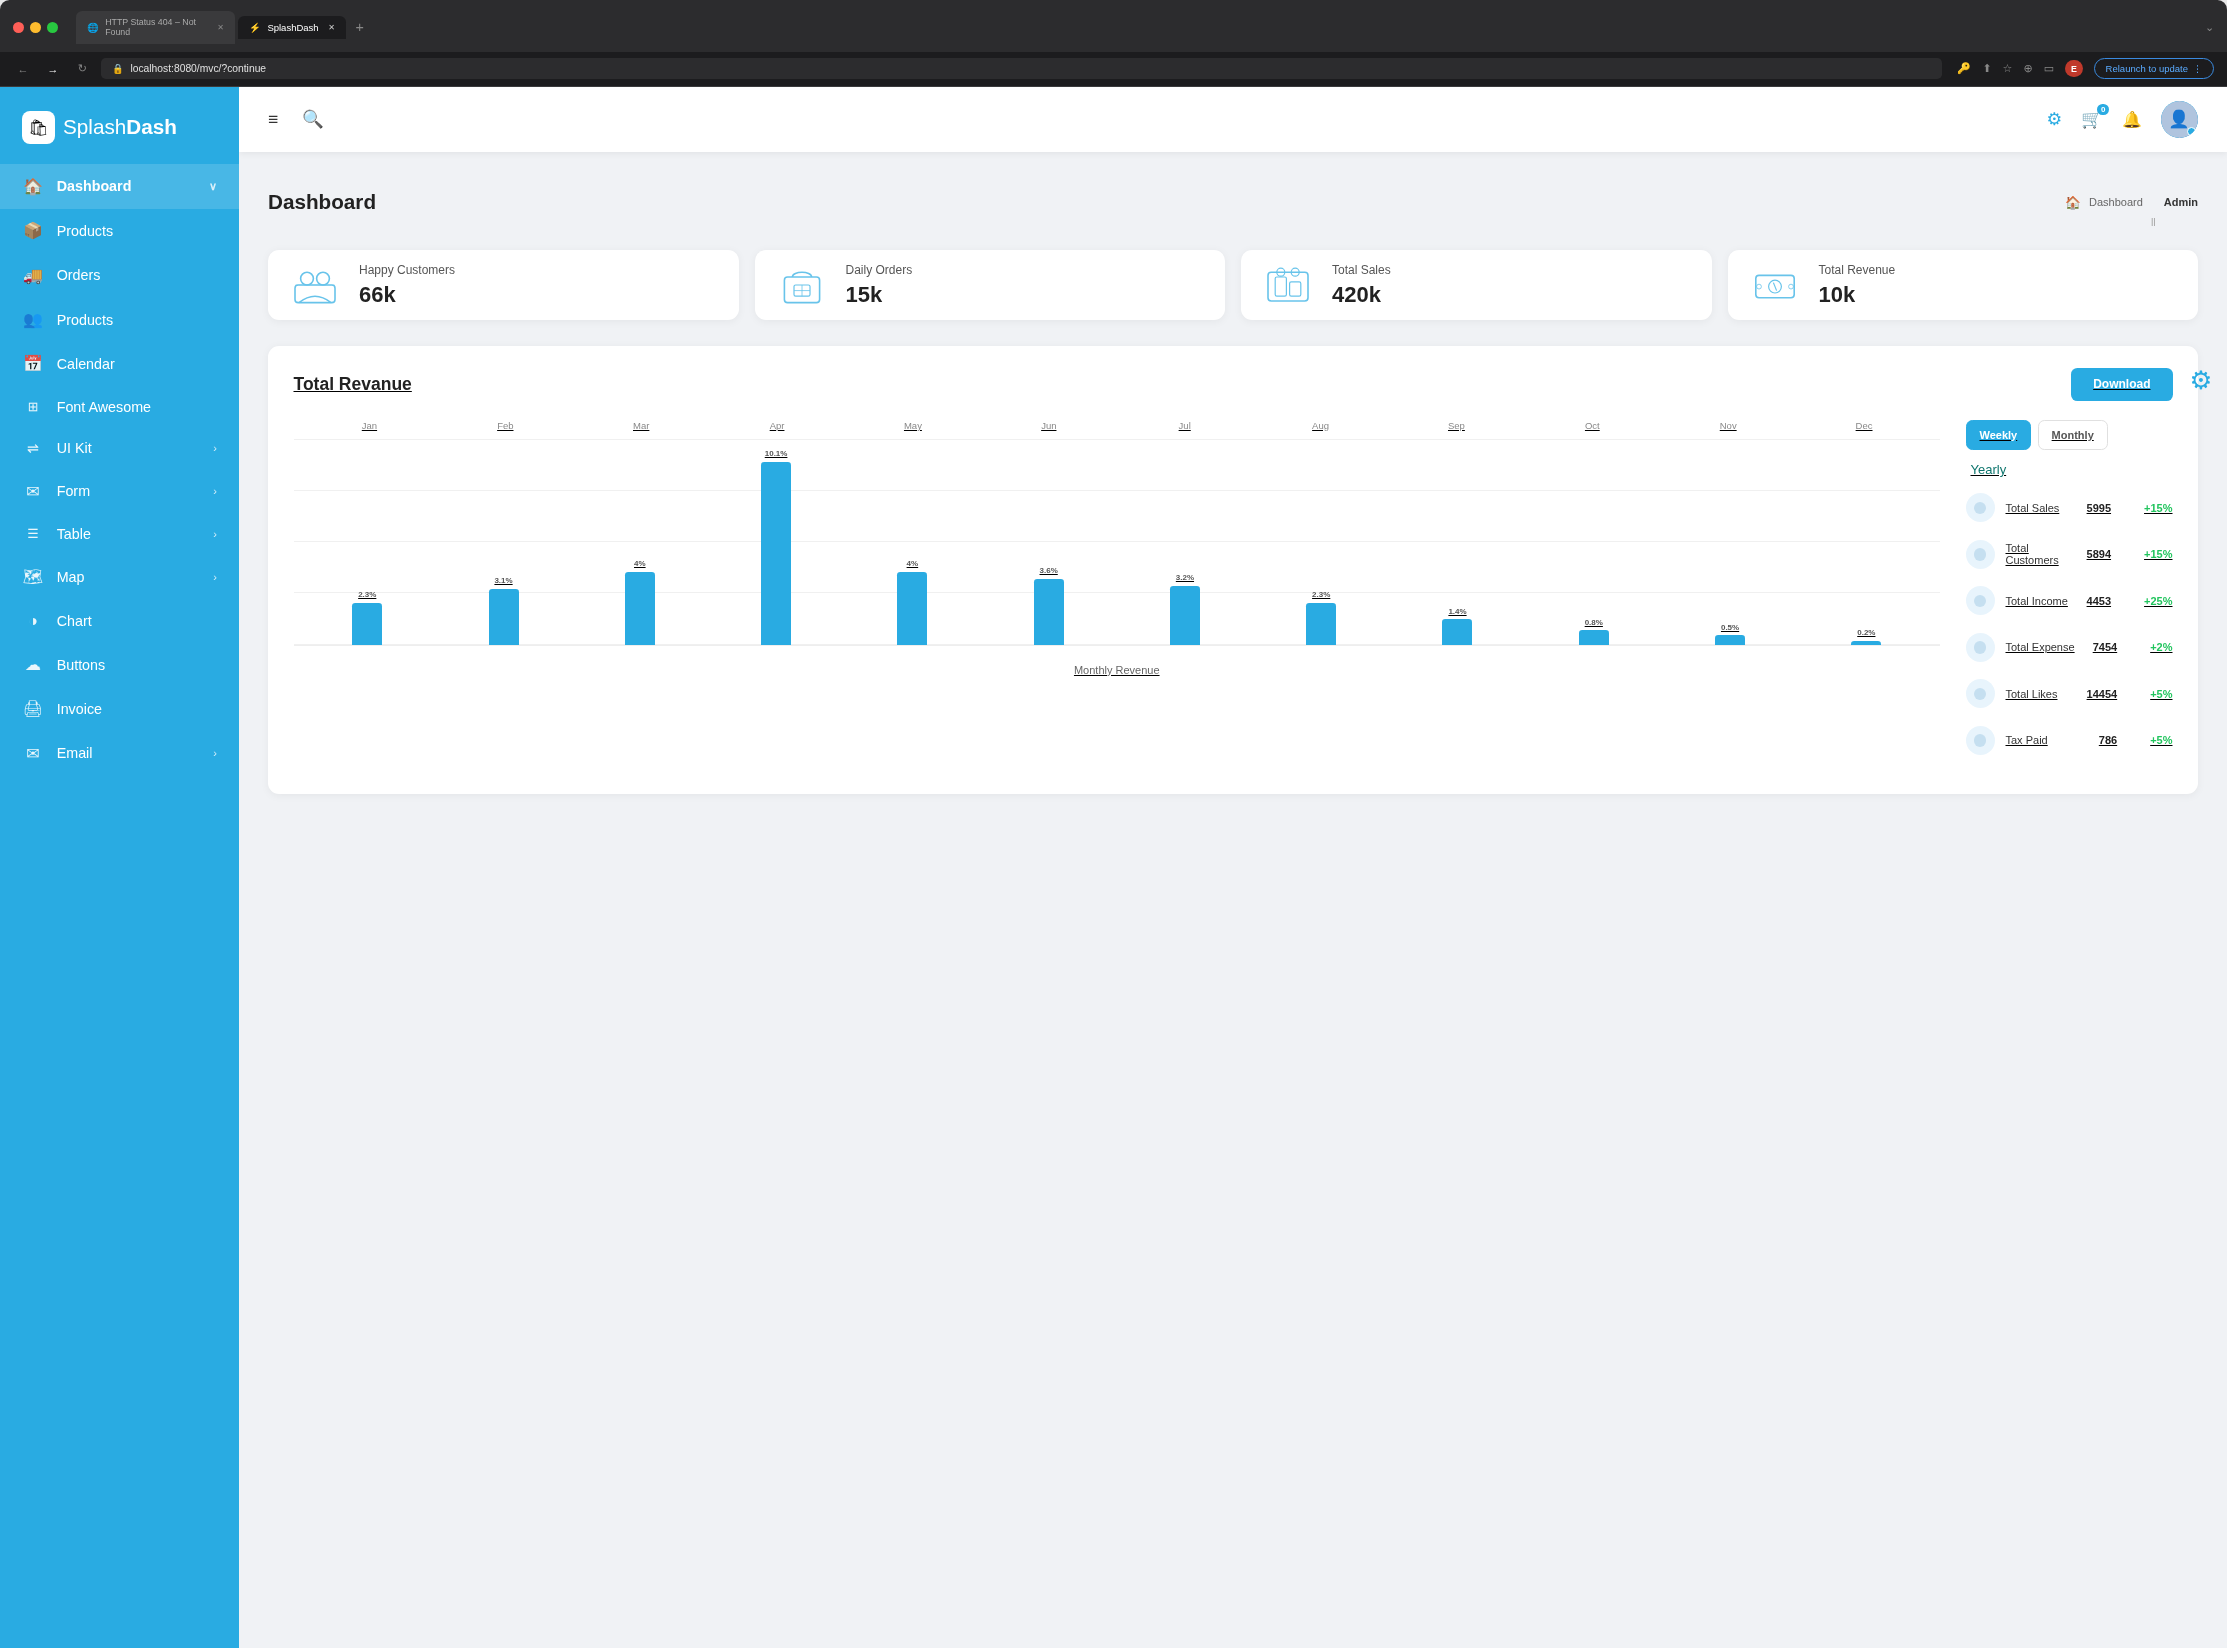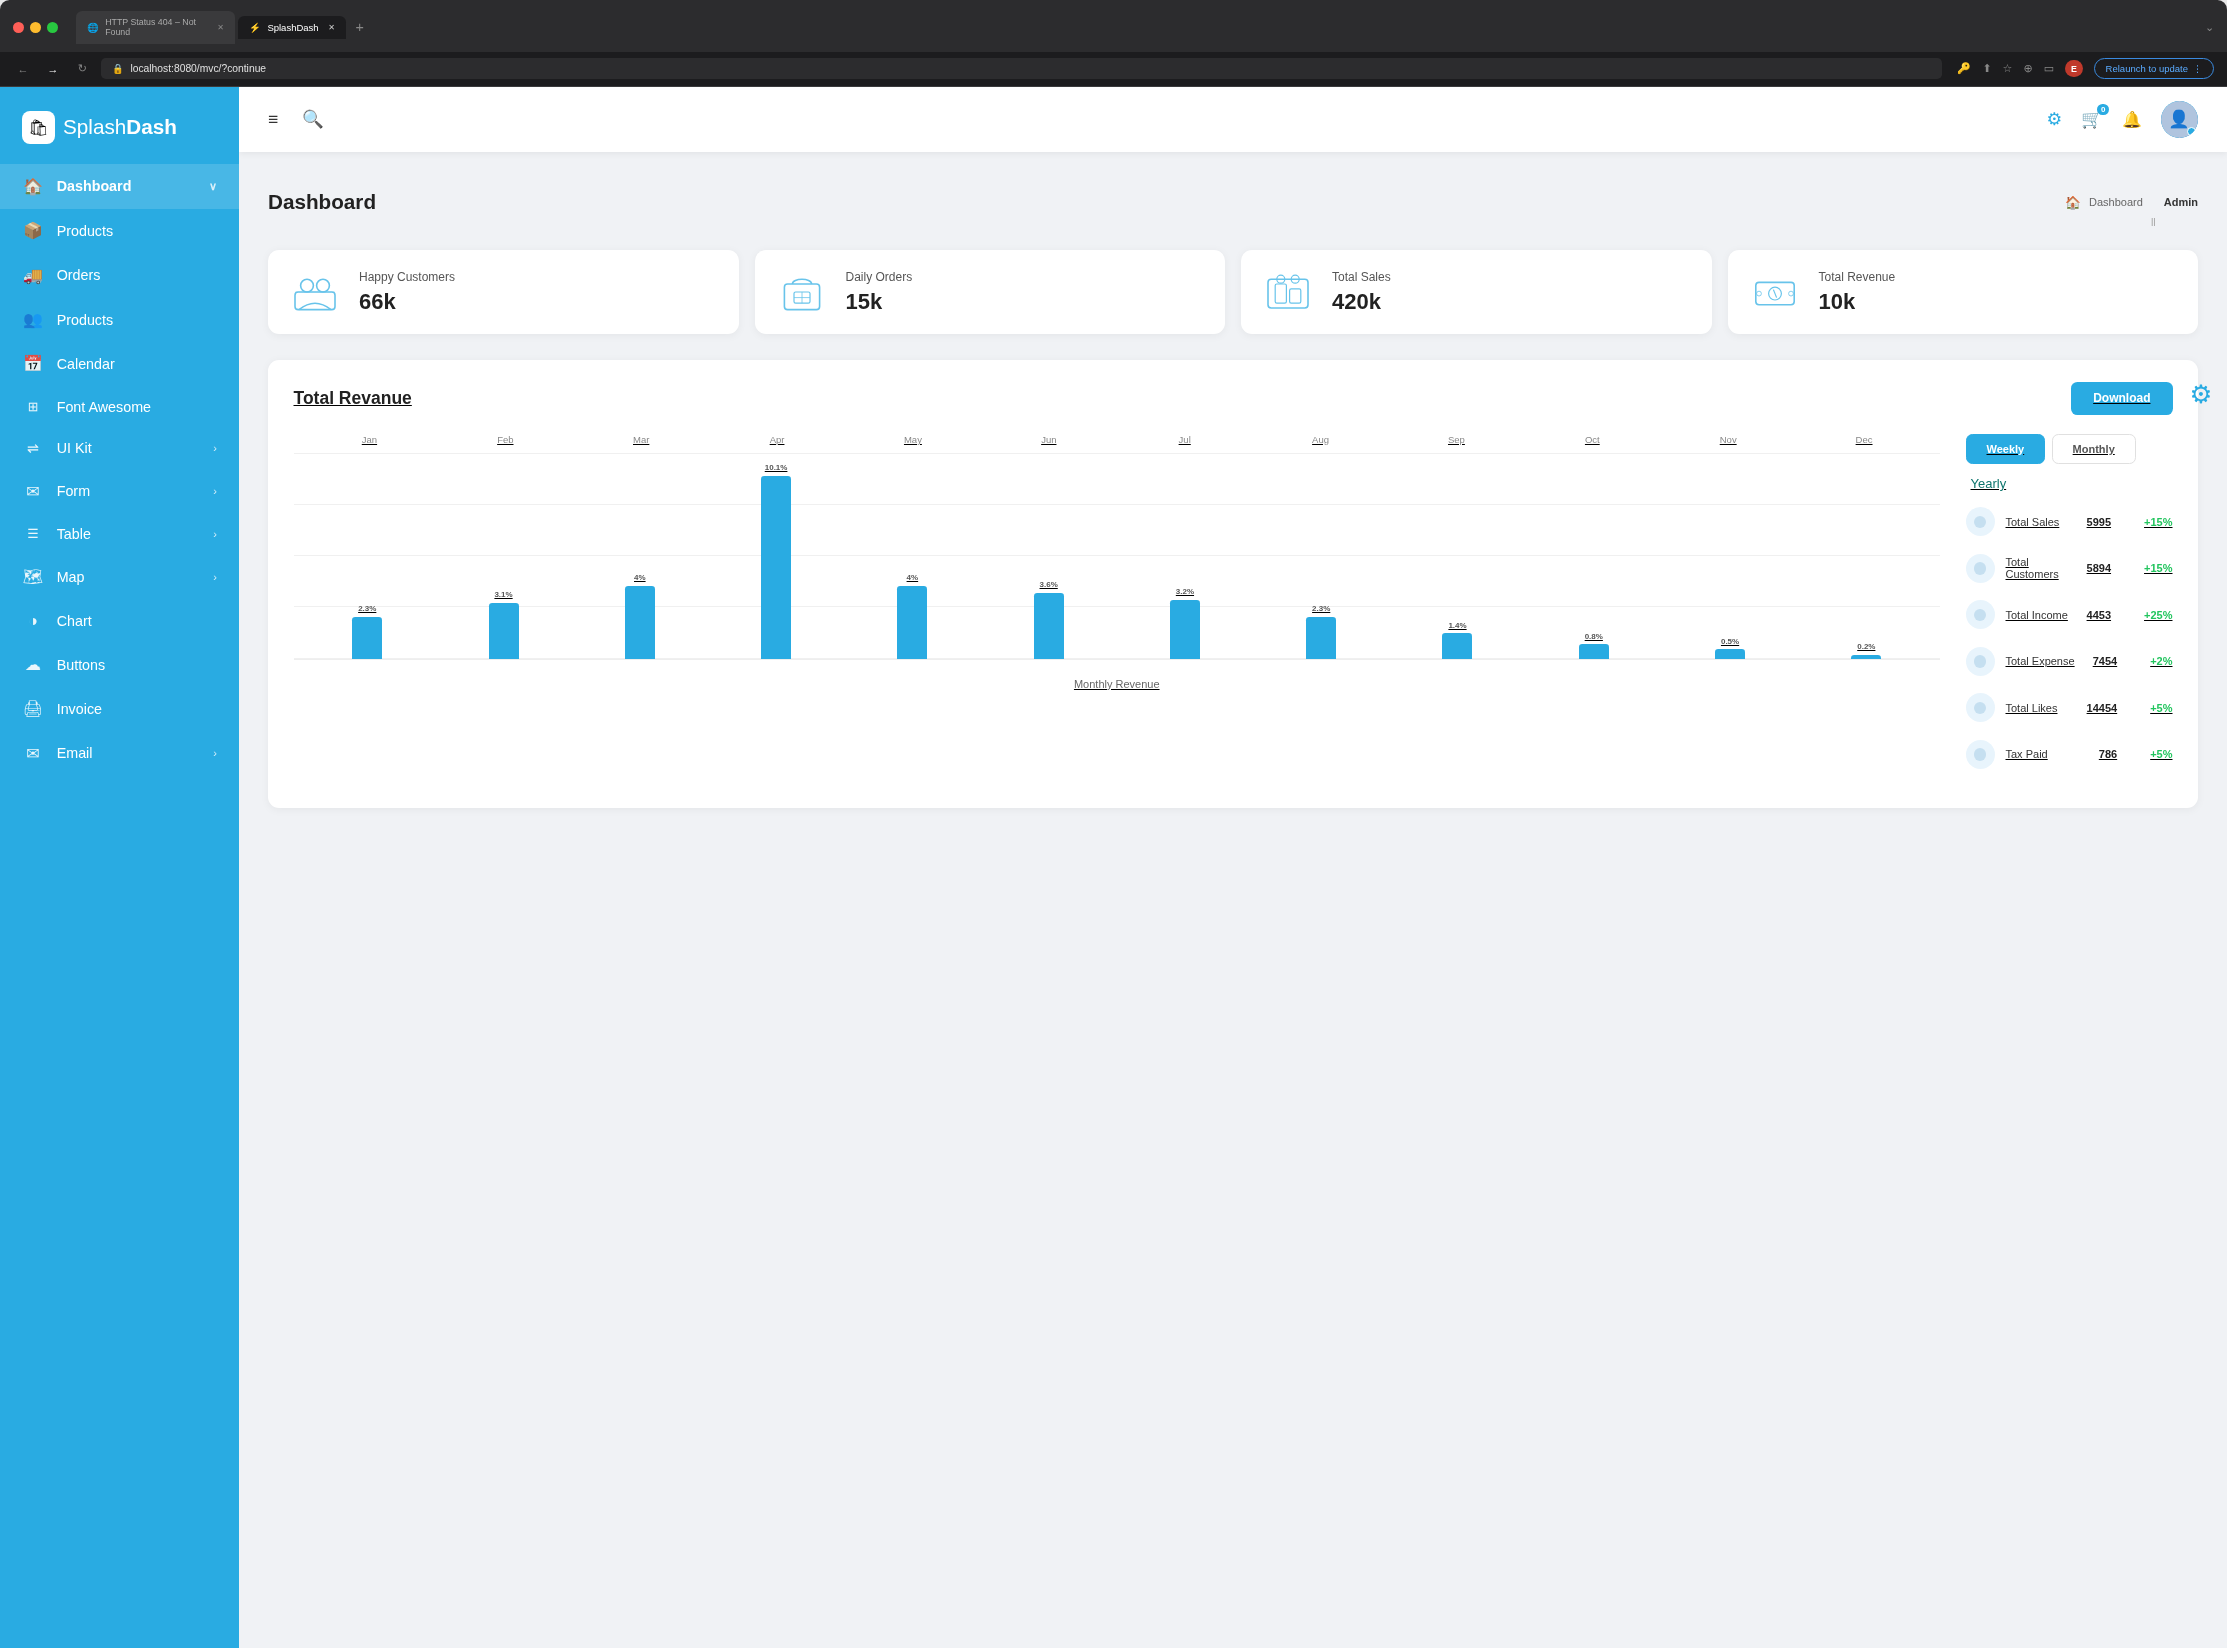--- a/index.html
+++ b/index.html
@@ -236,21 +236,21 @@
     
     .stats-grid {
       display: grid;
       grid-template-columns: repeat(4, 1fr);
       gap: 16px;
       margin-bottom: 25.5px;
     }
     .stat-card {
       background: white;
       border-radius: 11px;
-      padding: 14px 19px;
+      padding: 7px 19px;
       display: flex;
       align-items: center;
       gap: 16px;
       box-shadow: 0 1.6px 8px rgba(0,0,0,0.05);
     }
     .stat-icon {
       width: 56px; height: 56px;
       display: flex; align-items: center; justify-content: center;
       font-size: 29px;
       color: #29abe2;
@@ -378,21 +378,21 @@
     .stats-panel {
       width: 207px;
       flex-shrink: 0;
     }
     .view-toggles {
       display: flex;
       gap: 6.4px;
       margin-bottom: 12.7px;
     }
     .toggle-btn {
-      padding: 8px 20px;
+      padding: 8px 13px;
       border-radius: 6.4px;
       font-size: 11px;
       font-weight: 600;
       cursor: pointer;
       border: 1.2px solid #e0e0e0;
       background: white;
       color: #555;
     }
     .toggle-btn.active {
       background: #29abe2;

